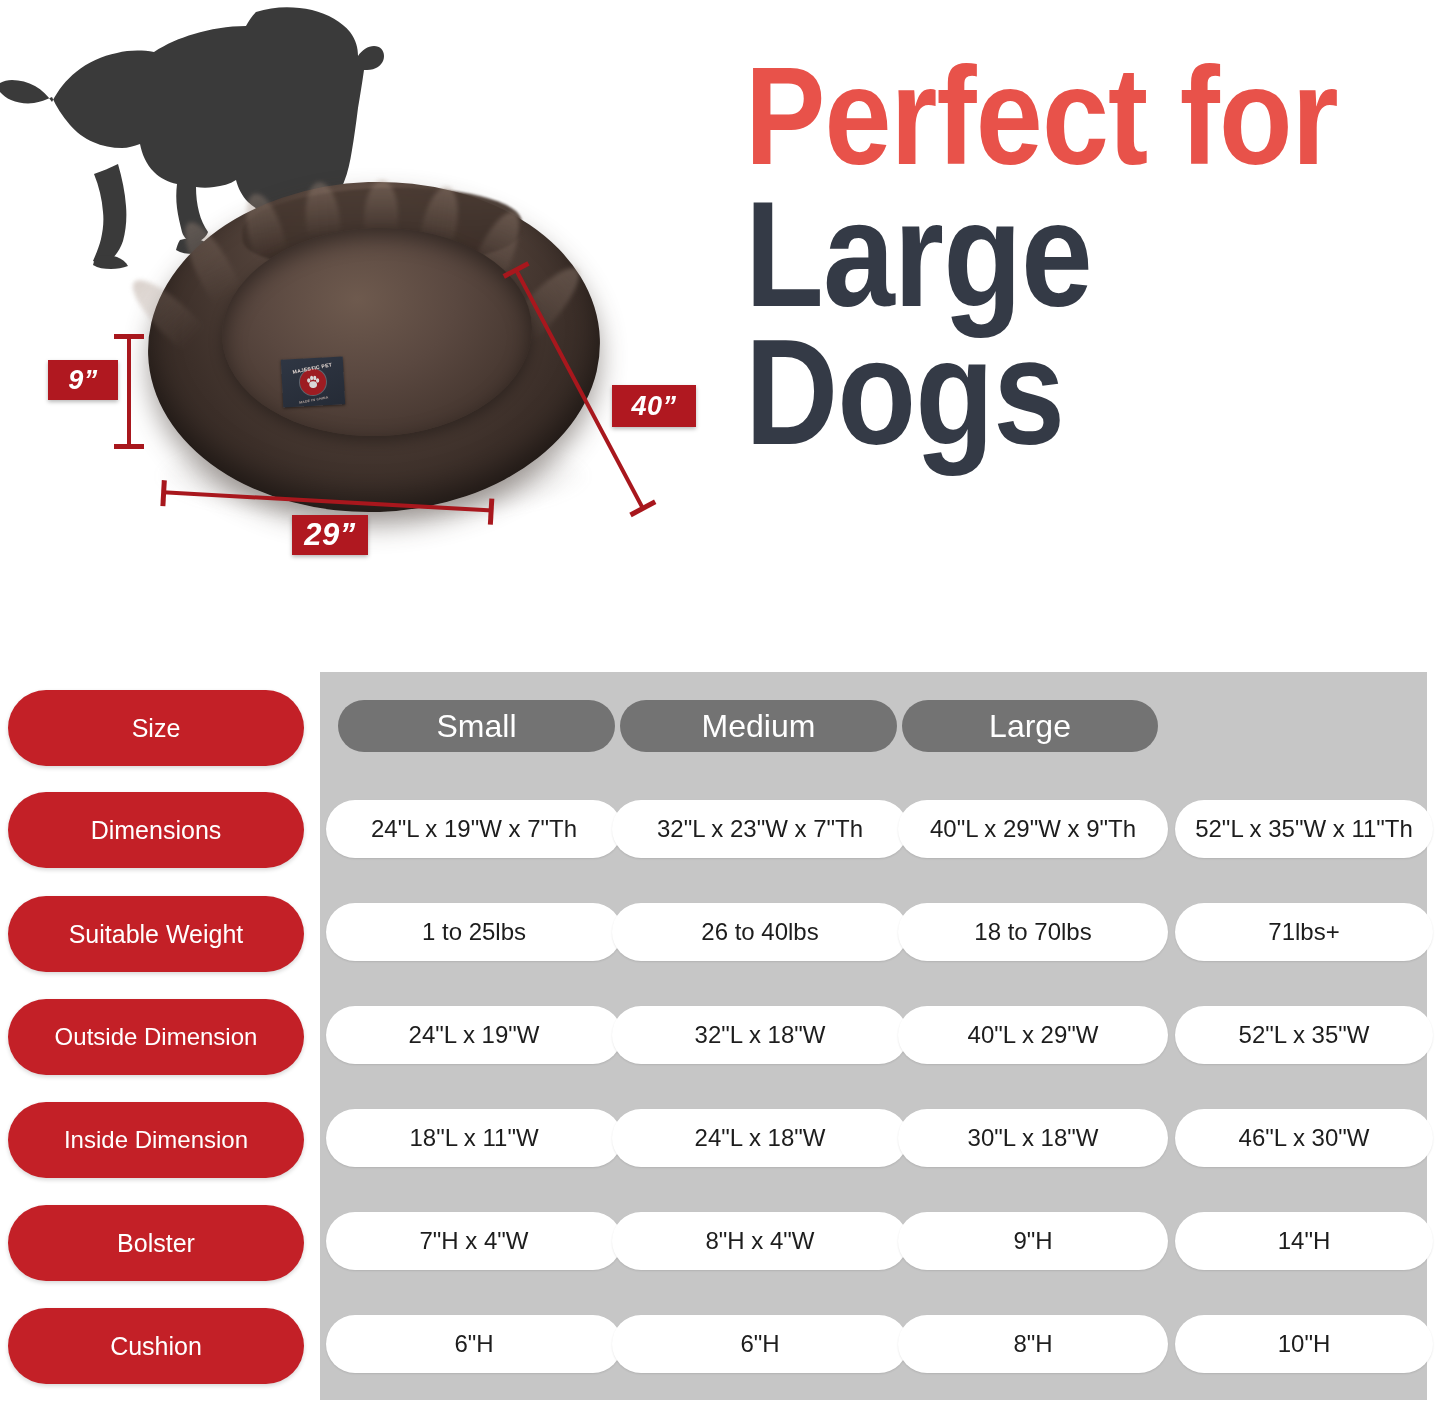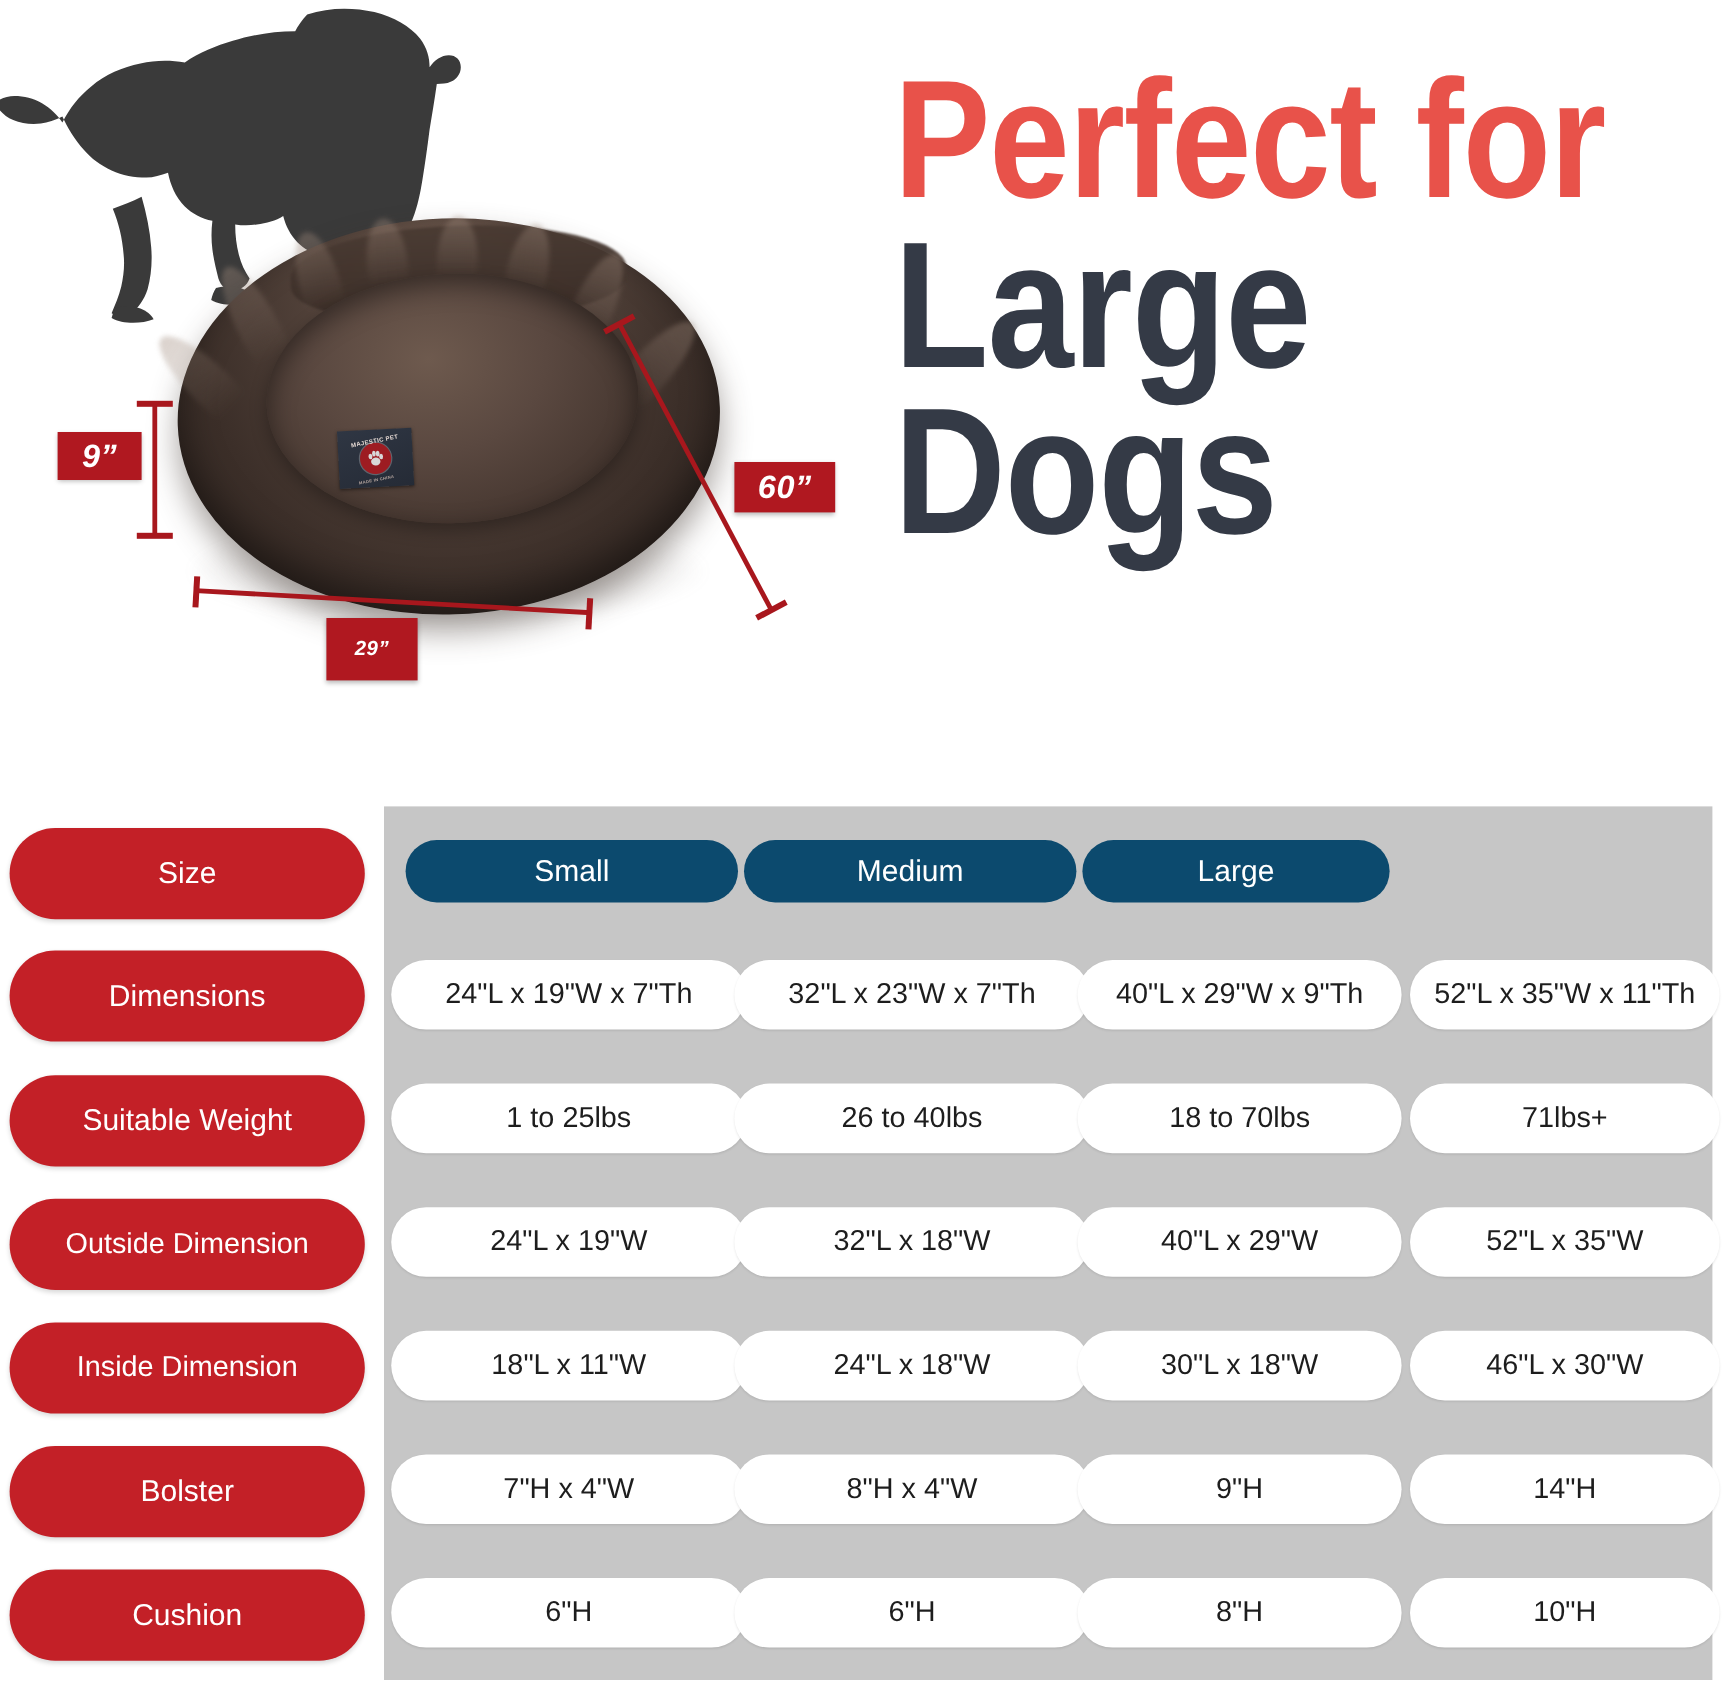--- a/index.html
+++ b/index.html
@@ -91,21 +91,21 @@
   #dim-9-line{left:127px;top:336px;width:4px;height:112px;}
   #dim-9-cap-top{left:114px;top:334px;width:30px;height:5px;}
   #dim-9-cap-bot{left:114px;top:444px;width:30px;height:5px;}
   #dim-9-label{left:48px;top:360px;width:70px;height:40px;font-size:27px;}
 
   
   #dim-29-wrap{position:absolute;left:160px;top:477px;width:336px;height:60px;transform:rotate(3.2deg);transform-origin:0 0;}
   #dim-29-line{left:4px;top:13px;width:330px;height:4px;}
   #dim-29-cap-l{left:2px;top:3px;width:5px;height:26px;}
   #dim-29-cap-r{left:330px;top:3px;width:5px;height:26px;}
-  #dim-29-label{left:272px;top:515px;width:76px;height:52px;font-size:17px;}
+  #dim-29-label{left:292px;top:515px;width:76px;height:40px;font-size:31px;}
 
   
   #dim-40-wrap{position:absolute;left:530px;top:262px;width:300px;height:60px;transform:rotate(62deg);transform-origin:0 0;}
   #dim-40-line{left:0px;top:14px;width:272px;height:4px;}
   #dim-40-cap-l{left:-2px;top:2px;width:5px;height:28px;}
   #dim-40-cap-r{left:268px;top:2px;width:5px;height:28px;}
   #dim-40-label{left:612px;top:385px;width:84px;height:42px;font-size:27px;}
 
   
   #headline{position:absolute;left:745px;top:52px;width:700px;}
@@ -139,21 +139,21 @@
 
   .cell-row{position:absolute;left:320px;width:1107px;height:60px;}
   .cell{
     position:absolute;height:58px;border-radius:29px;
     display:flex;align-items:center;justify-content:center;
     font-size:24px;color:#1d1d1d;background:#ffffff;
     box-shadow:0 1px 2px rgba(0,0,0,.10);
     text-align:center;
   }
   .cell.head{
-    background:#0c4a6e;color:#ffffff;font-size:25px;height:52px;border-radius:26px;
+    background:#737373;color:#ffffff;font-size:32px;height:52px;border-radius:26px;
     box-shadow:none;
   }
   .cell.head.c0{left:18px;width:277px;}
   .cell.head.c1{left:300px;width:277px;}
   .cell.head.c2{left:582px;width:256px;}
   .cell.head.c3{left:849px;width:256px;}
 
   .cell.c0{left:6px;width:296px;}
   .cell.c1{left:292px;width:296px;}
   .cell.c2{left:578px;width:270px;}
@@ -232,21 +232,21 @@
     <div id="dim-29-cap-l" class="dim-cap"></div>
     <div id="dim-29-cap-r" class="dim-cap"></div>
   </div>
   <div id="dim-29-label" class="dim-label">29”</div>
 
   <div id="dim-40-wrap">
     <div id="dim-40-line" class="dim-line"></div>
     <div id="dim-40-cap-l" class="dim-cap"></div>
     <div id="dim-40-cap-r" class="dim-cap"></div>
   </div>
-  <div id="dim-40-label" class="dim-label">60”</div>
+  <div id="dim-40-label" class="dim-label">40”</div>
 
   <div id="headline">
     <div id="hl-line1" class="hl">Perfect for</div>
     <div id="hl-line2" class="hl">Large</div>
     <div id="hl-line3" class="hl">Dogs</div>
   </div>
 </div>
 
 <div id="spec-table">
   <div id="table-bg"></div>

